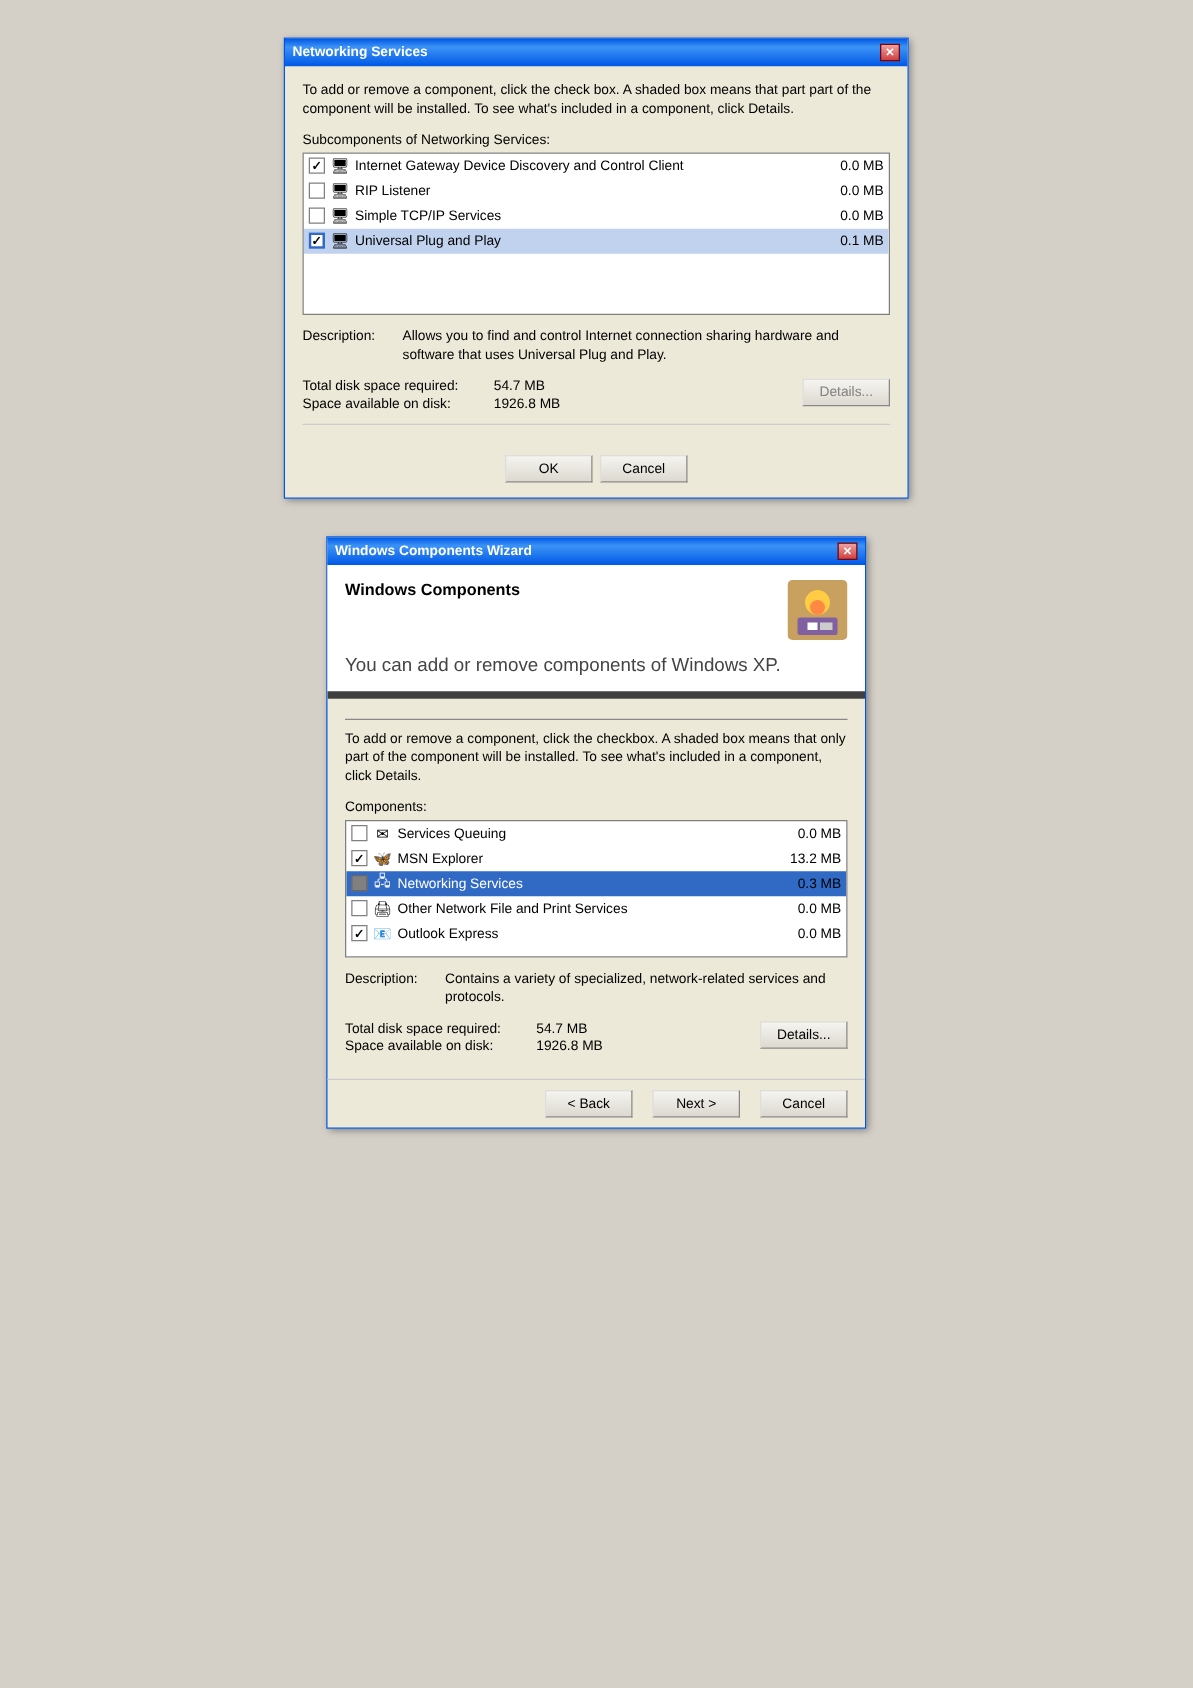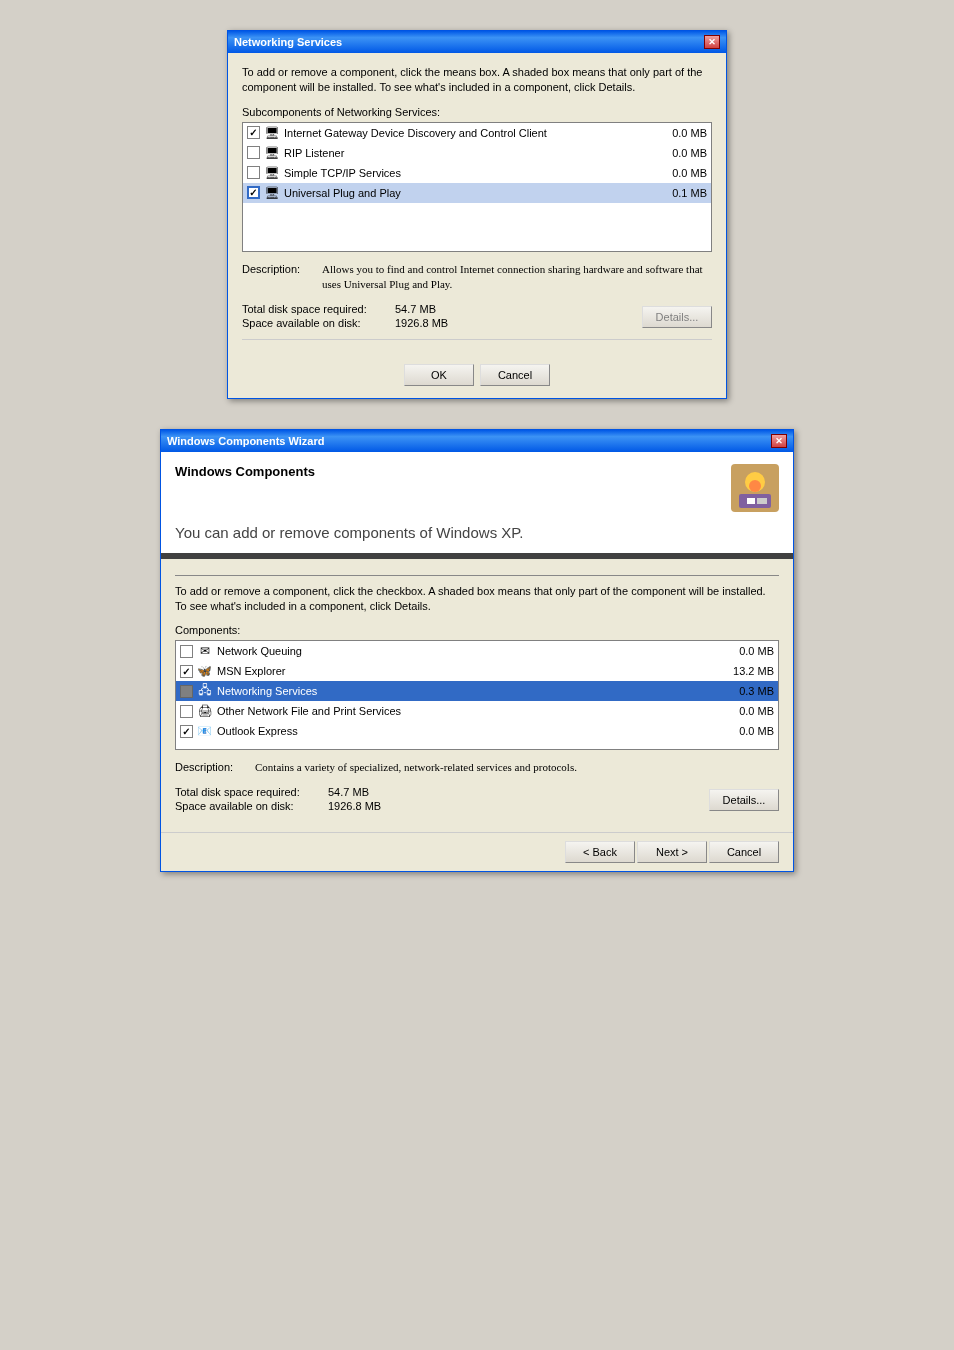--- a/index.html
+++ b/index.html
@@ -136,28 +136,27 @@
     }
 
     .desc-label {
       min-width: 80px;
       font-size: 11px;
     }
 
     .desc-value {
       flex: 1;
       font-size: 11px;
-      font-family: Liberation Serif, serif;
     }
 
     .disk-space-section {
       display: flex;
       justify-content: space-between;
       margin-bottom: 6px;
-      align-items: center;
+      align-items: flex-start;
       gap: 22px;
     }
 
     .disk-info {
       font-size: 11px;
     }
 
     .disk-info-row {
       display: flex;
       gap: 8px;
@@ -221,21 +220,21 @@
     }
     .components-list::-webkit-scrollbar-thumb {
       background: #c8c0b0;
       border: 1px solid #a0988c;
     }
 
     
     .wizard-dialog {
       background: #ece9d8;
       border: 1px solid #0054e3;
-      width: 634px;
+      width: 432px;
       margin: 0 auto;
       box-shadow: 2px 2px 6px rgba(0,0,0,0.4);
     }
 
     .wizard-header {
       background: white;
       padding: 12px 14px;
       display: flex;
       justify-content: space-between;
       align-items: flex-start;
@@ -270,21 +269,21 @@
 
     .separator {
       border: none;
       border-top: 1px solid #888;
       margin: 4px 0 8px 0;
     }
 
     .wizard-nav-buttons {
       display: flex;
       justify-content: flex-end;
-      gap: 2px;
+      gap: 16px;
       padding: 8px 14px;
       border-top: 1px solid #ccc;
     }
 
     
     .cb-checked::after {
       content: '✓';
       font-size: 10px;
       font-weight: bold;
     }
@@ -302,21 +301,21 @@
 <body>
 
 <div class="dialog">
   <div class="title-bar">
     <div class="title-bar-text">
       <span>Networking Services</span>
     </div>
     <div class="close-btn">✕</div>
   </div>
   <div class="dialog-content">
-    <p class="description-text">To add or remove a component, click the means box. A shaded box means that only part of the component will be installed. To see what's included in a component, click Details.</p>
+    <p class="description-text">To add or remove a component, click the check box. A shaded box means that part part of the component will be installed. To see what's included in a component, click Details.</p>
     <p class="subcomponents-label">Subcomponents of Networking Services:</p>
     <div class="components-list">
 
       <div class="list-item">
         <div class="list-item-checkbox checked cb-checked"></div>
         <div class="item-icon">🖥</div>
         <span class="item-name">Internet Gateway Device Discovery and Control Client</span>
         <span class="item-size">0.0 MB</span>
       </div>
 
@@ -396,21 +395,21 @@
   <div class="wizard-body">
     <hr class="separator">
     <p class="description-text">To add or remove a component, click the checkbox.  A shaded box means that only part of the component will be installed.  To see what's included in a component, click Details.</p>
     <p class="subcomponents-label">Components:</p>
 
     <div class="components-list" style="height:110px;">
 
       <div class="list-item">
         <div class="list-item-checkbox"></div>
         <div class="item-icon">✉</div>
-        <span class="item-name">Network Queuing</span>
+        <span class="item-name">Services Queuing</span>
         <span class="item-size">0.0 MB</span>
       </div>
 
       <div class="list-item">
         <div class="list-item-checkbox checked cb-checked"></div>
         <div class="item-icon">🦋</div>
         <span class="item-name">MSN Explorer</span>
         <span class="item-size">13.2 MB</span>
       </div>
 

